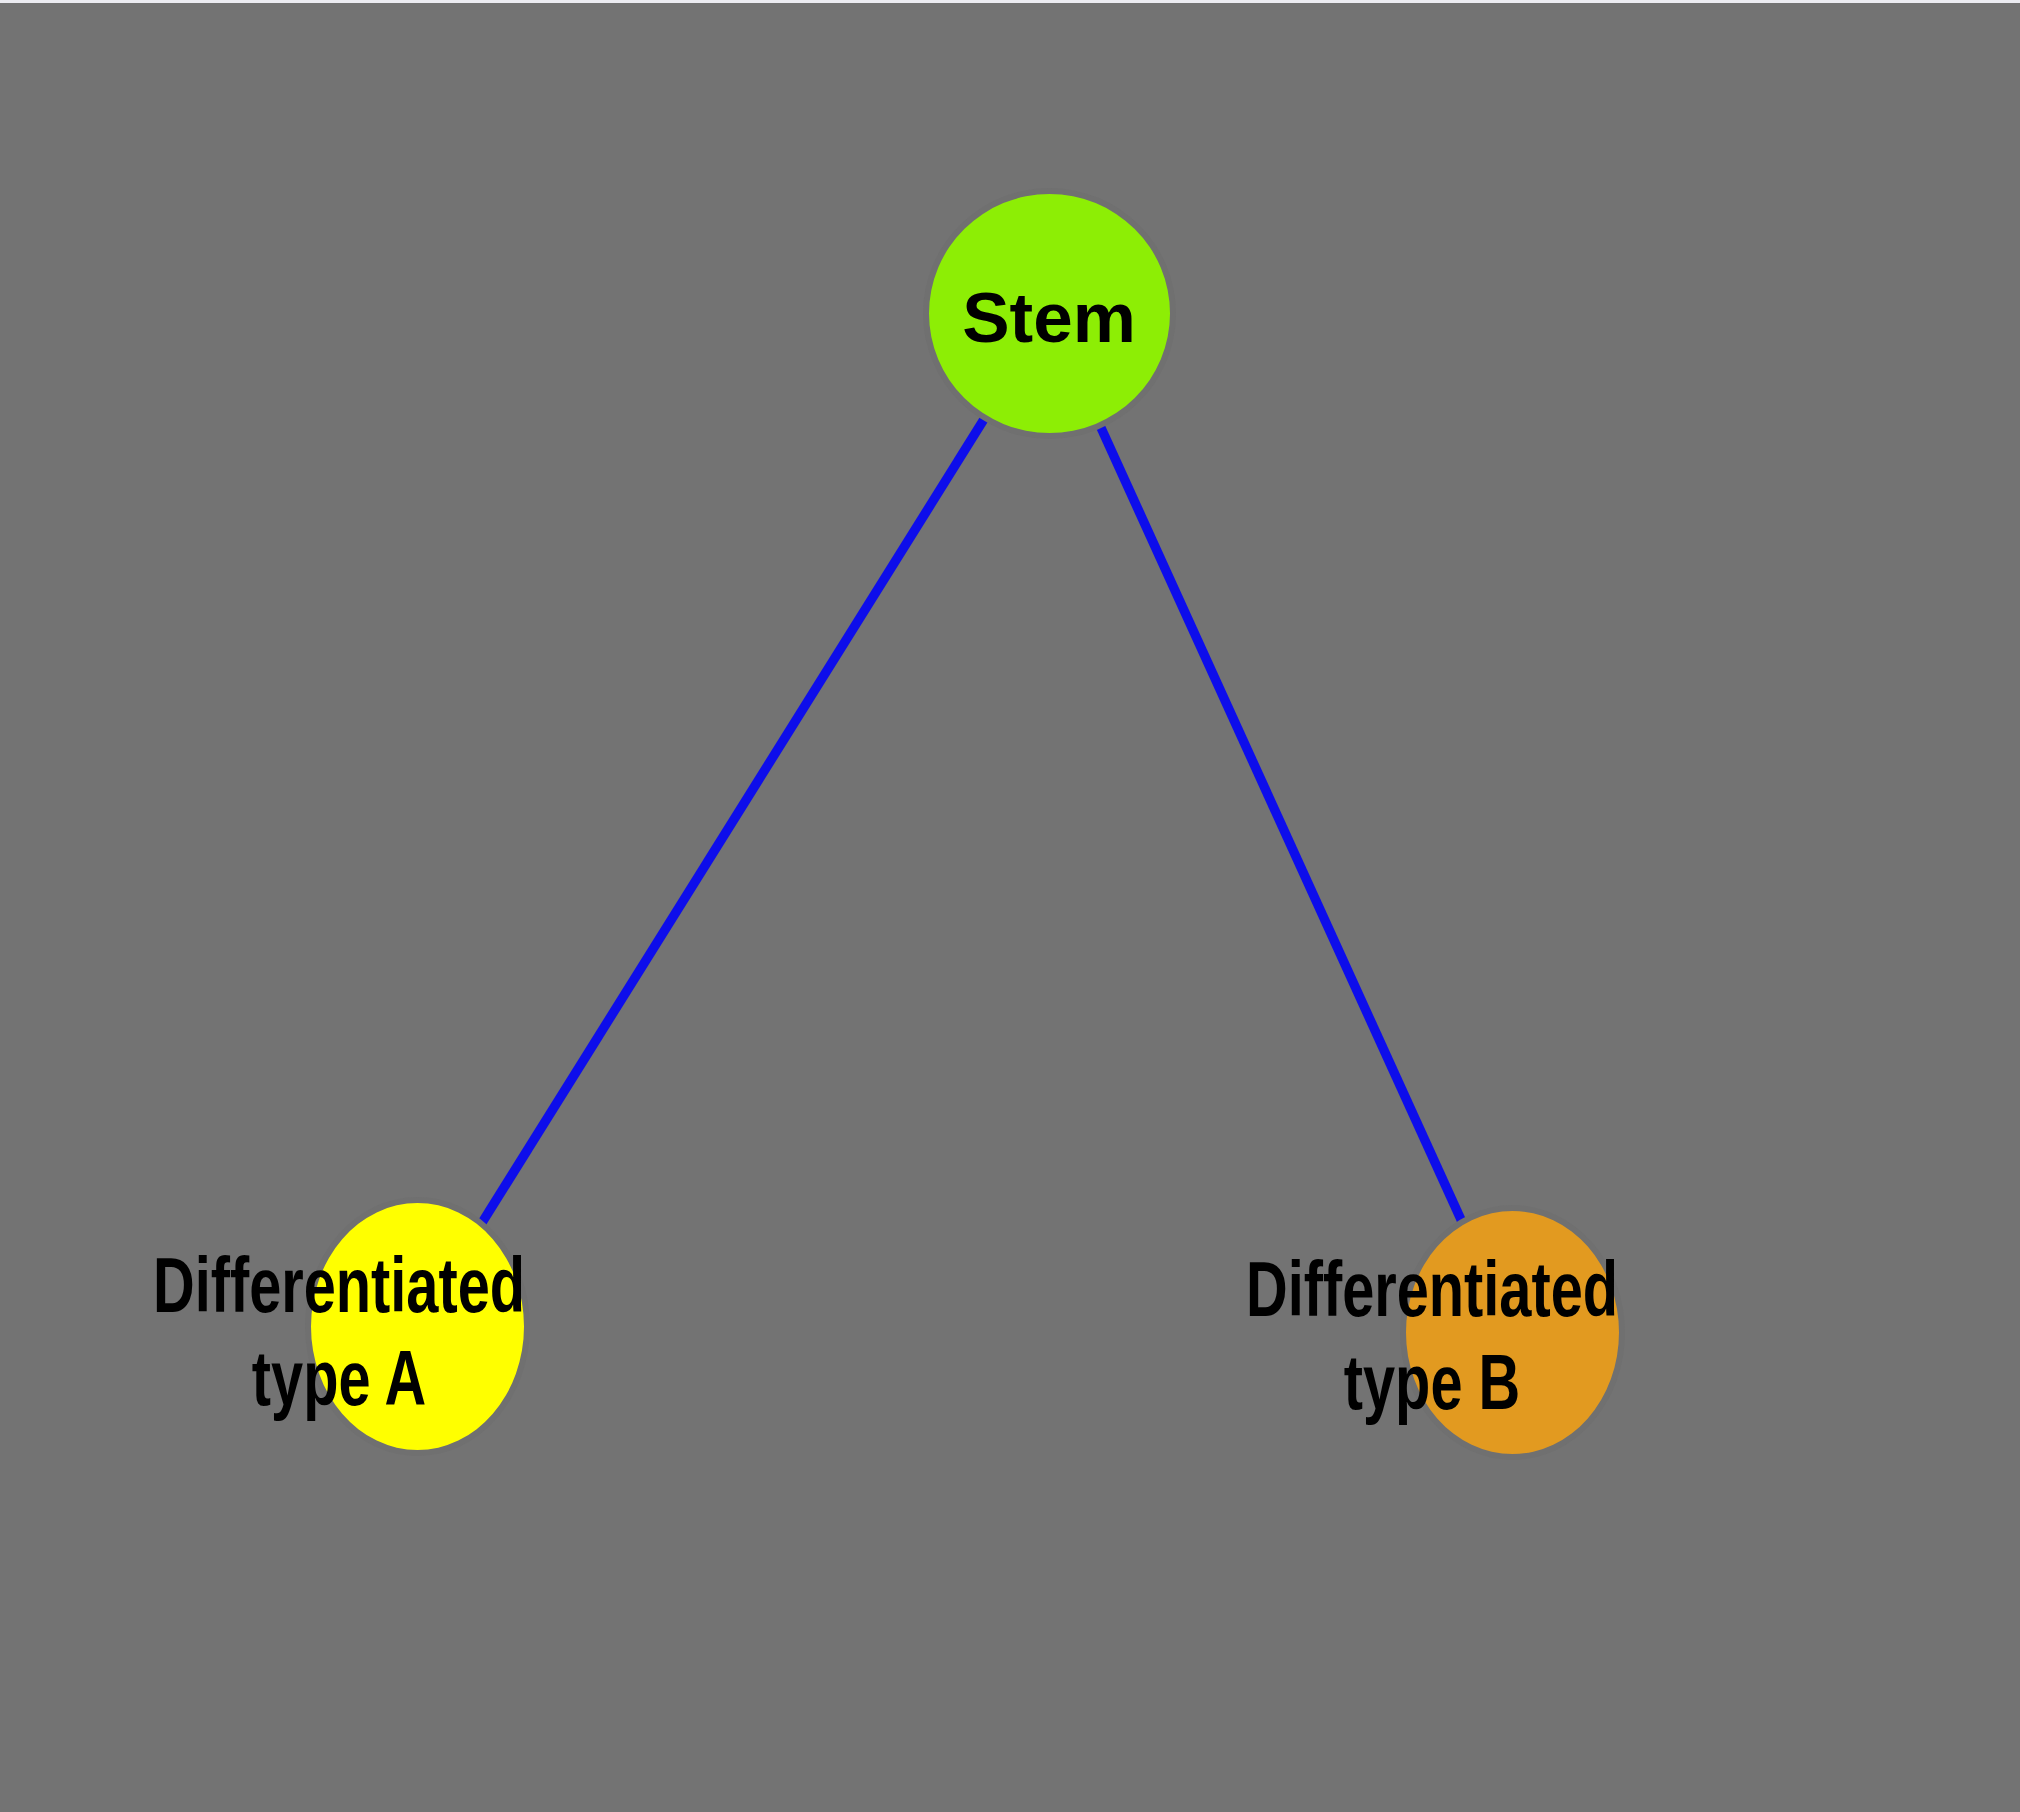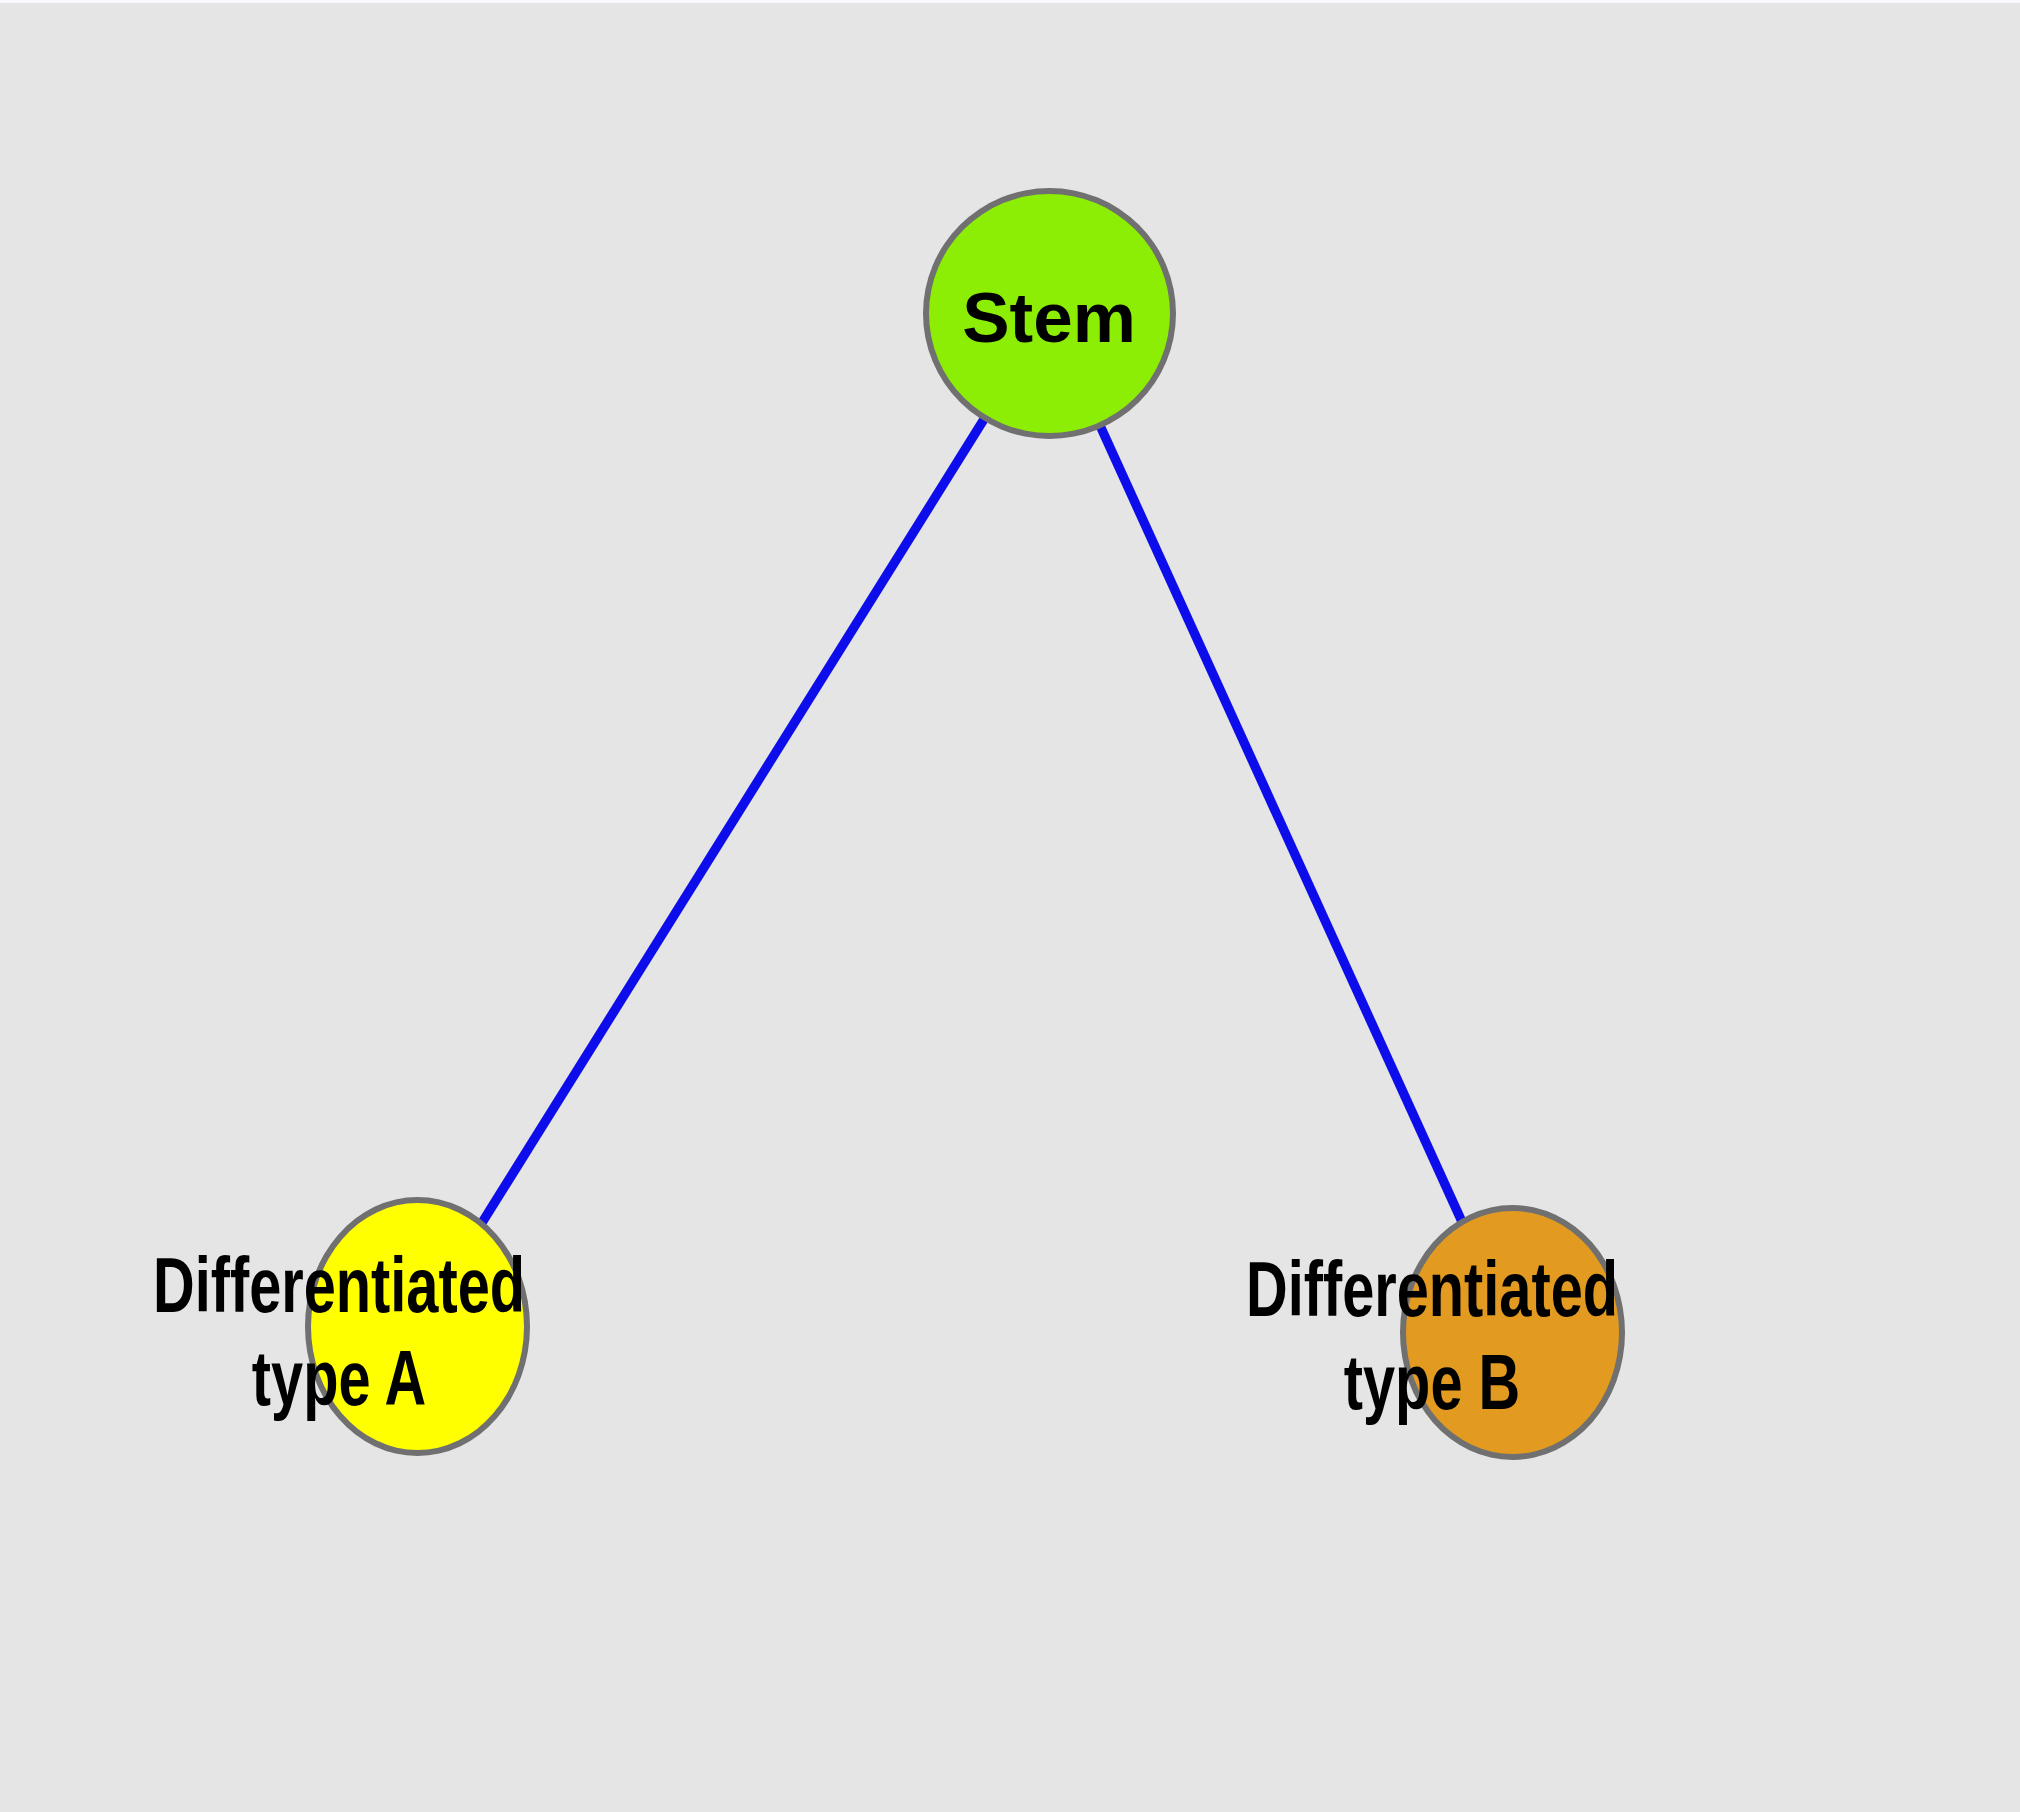--- a/index.html
+++ b/index.html
@@ -64,21 +64,21 @@
     transform: translate(-50%, -50%) scaleX(0.74);
   }
   .label-b {
     left: 1432px; top: 1336px;
     transform: translate(-50%, -50%) scaleX(0.74);
   }
 </style>
 </head>
 <body>
 
-<div class="stage" style="background-color: #e5e5e5;">
+<div class="stage" style="background-color: #737373;">
 
   <div class="top-strip" style="background-color: rgb(250, 250, 255);"></div>
 
   <svg class="edges" viewBox="0 0 2384 2138" xmlns="http://www.w3.org/2000/svg">
     <line x1="1238" y1="371" x2="492" y2="1565" style="stroke: rgb(13, 13, 235);"></line>
     <line x1="1238" y1="371" x2="1784" y2="1572" style="stroke: rgb(13, 13, 235);"></line>
   </svg>
 
   <div class="node node-stem" style="background-color: rgb(141, 238, 5); border-color: rgb(112, 112, 112);"></div>
 

